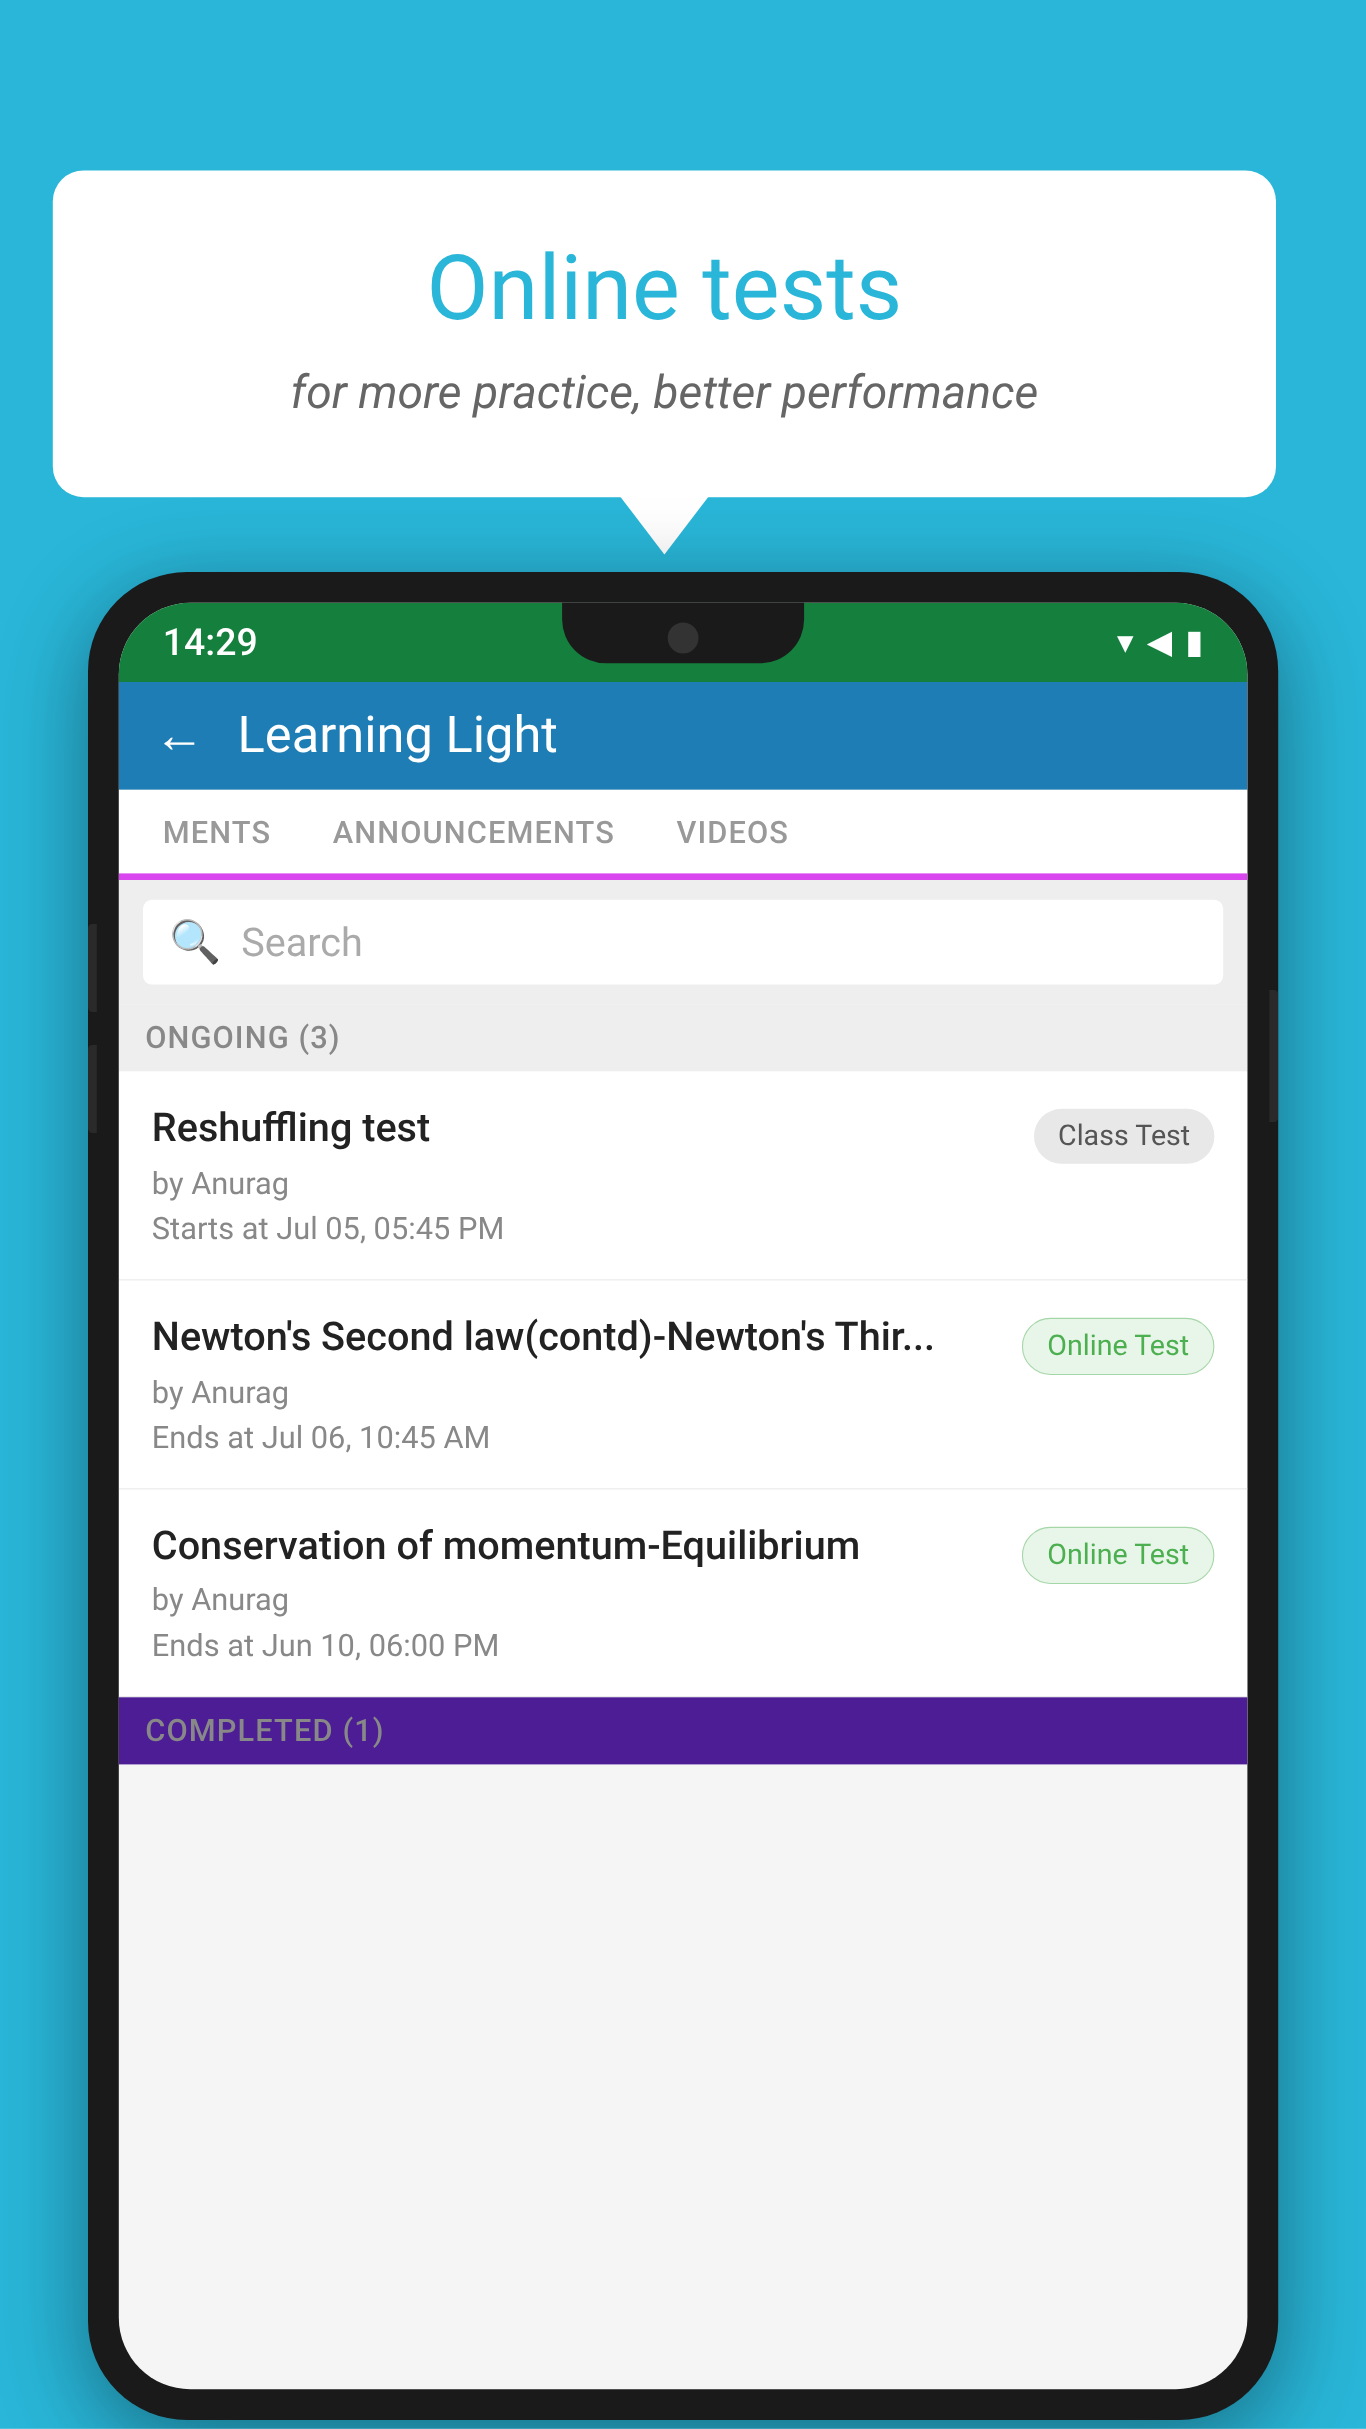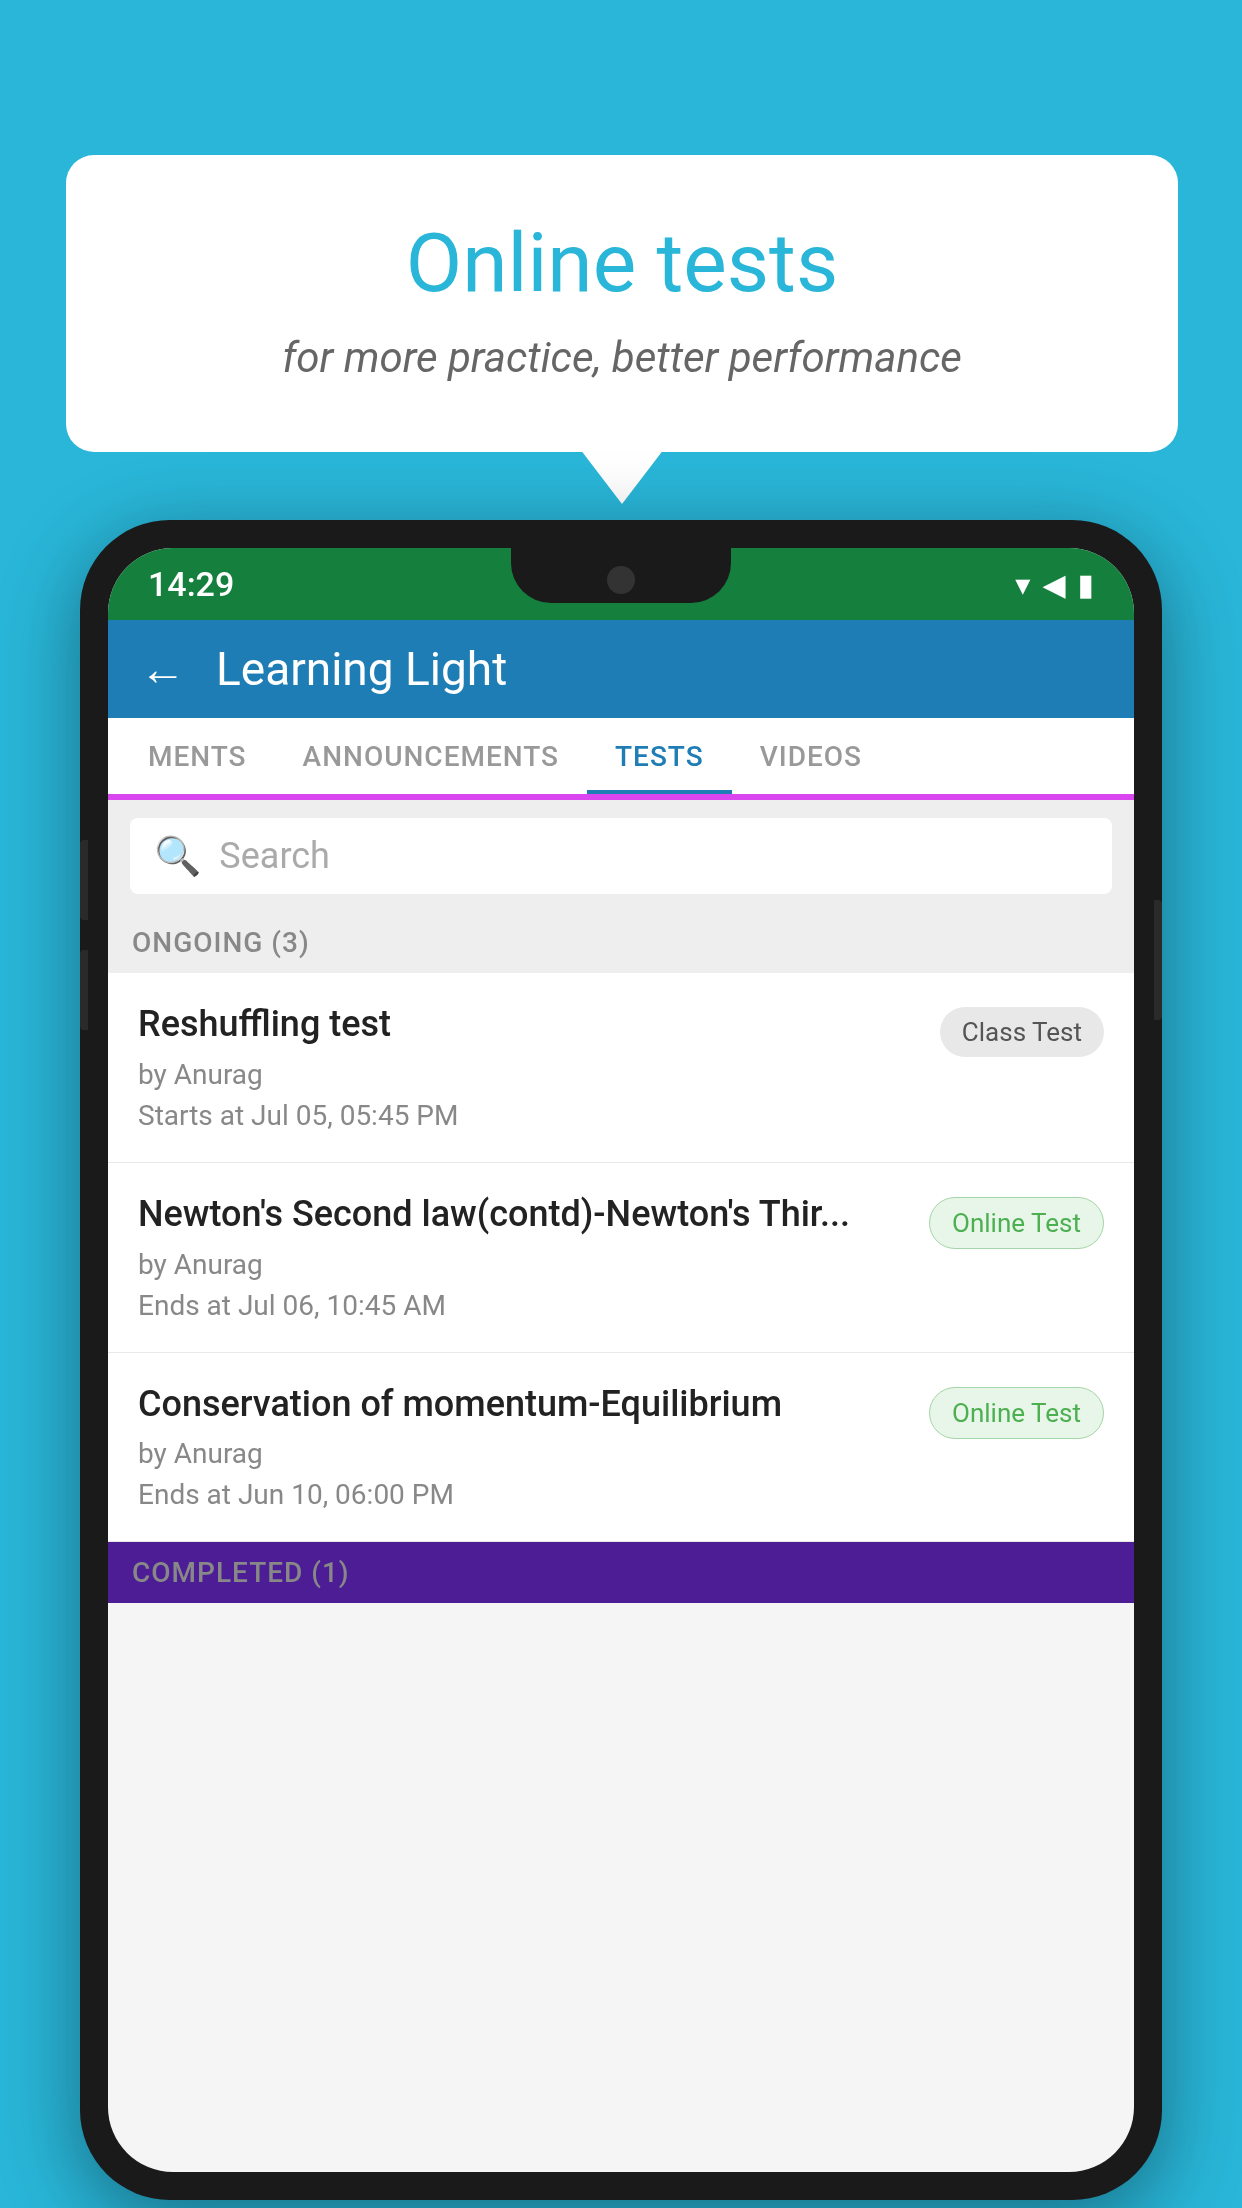--- a/index.html
+++ b/index.html
@@ -10,21 +10,21 @@
       background-color: #29b6d8;
       font-family: 'Roboto', Arial, sans-serif;
       overflow: hidden;
       position: relative;
     }
 
     
     .speech-bubble-wrapper {
       position: absolute;
       top: 155px;
-      left: 66px;
+      left: 48px;
       width: 1112px;
     }
     .speech-bubble {
       background: white;
       border-radius: 28px;
       padding: 60px 80px 70px;
       text-align: center;
       position: relative;
     }
     .speech-bubble::after {
@@ -337,23 +337,20 @@
       <span class="header-title">Learning Light</span>
     </div>
 
     <div class="tabs-bar">
       <div class="tab-item">
         <span>MENTS</span>
       </div>
       <div class="tab-item">
         <span>ANNOUNCEMENTS</span>
       </div>
-      <div class="tab-item active">
-        <span>TESTS</span>
-      </div>
       <div class="tab-item">
         <span>VIDEOS</span>
       </div>
     </div>
 
     <div class="search-bar-wrapper">
       <div class="search-bar">
         <span class="search-icon-svg">🔍</span>
         <span class="search-placeholder">Search</span>
       </div>

